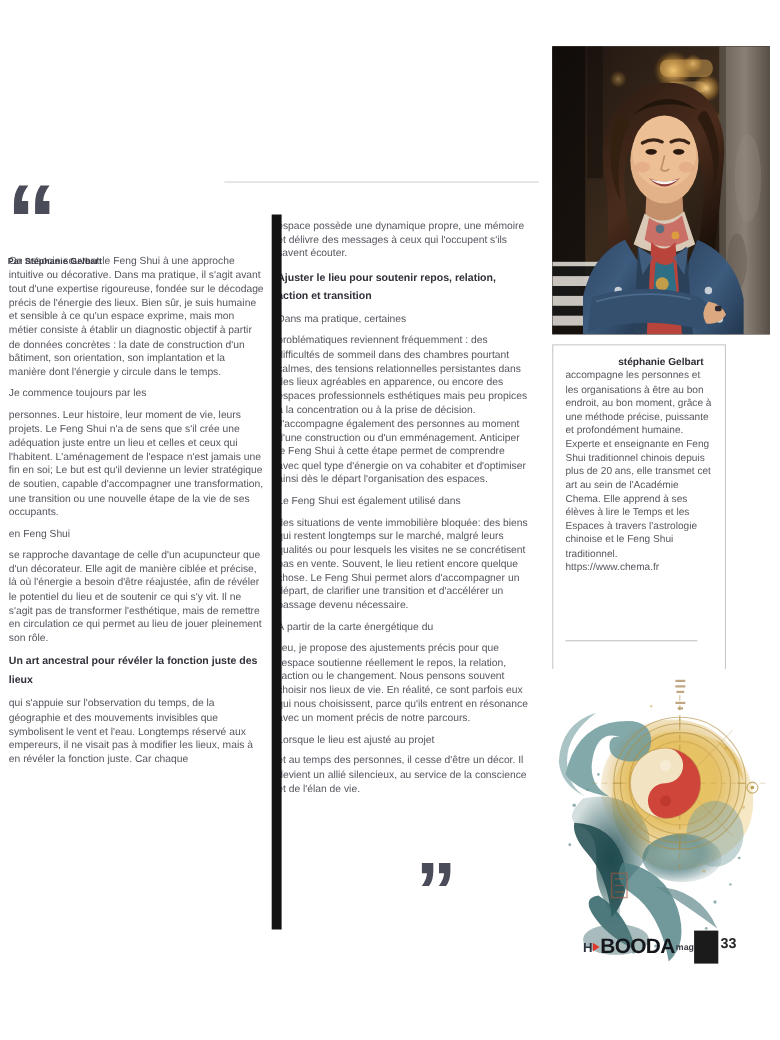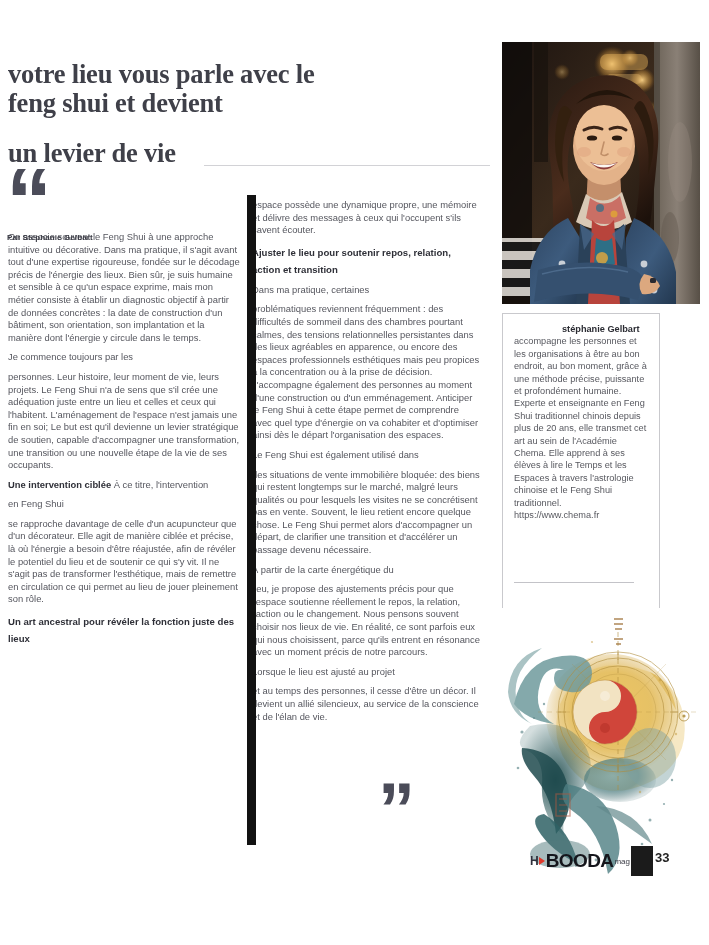--- a/index.html
+++ b/index.html
@@ -217,21 +217,21 @@
   }
   .brand-name {
     font-family: "Liberation Sans", sans-serif;
     font-size: 19px;
     font-weight: bold;
     color: #15161c;
     letter-spacing: -0.6px;
   }
   .brand-suffix {
     font-size: 8px;
-    font-weight: normal;
+    font-weight: bold;
     color: #3a3b45;
     margin-left: 1px;
   }
   .page-swatch {
     position: absolute;
     left: 631px;
     top: 846px;
     width: 22px;
     height: 30px;
     background: #1b1b1b;
@@ -247,41 +247,36 @@
     color: #242424;
     z-index: 4;
     text-align: center;
   }
 </style>
 </head>
 <body>
 
 <div class="page">
 
-  <div class="headline">
-    <div class="headline-line">votre lieu vous parle avec le</div>
-    <div class="headline-line">feng shui et devient</div>
-    <div class="headline-line second">un levier de vie</div>
-  </div>
   <div class="headline-rule-wrap">
     <div class="headline-rule"></div>
   </div>
 
   <div class="quote-open">“</div>
   <div class="byline">Par Stéphanie Gelbart</div>
   <div class="quote-close">”</div>
 
   <div class="col col-1">
     <p>On associe souvent le Feng Shui à une approche intuitive ou décorative. Dans ma pratique, il s'agit avant tout d'une expertise rigoureuse, fondée sur le décodage précis de l'énergie des lieux. Bien sûr, je suis humaine et sensible à ce qu'un espace exprime, mais mon métier consiste à établir un diagnostic objectif à partir de données concrètes : la date de construction d'un bâtiment, son orientation, son implantation et la manière dont l'énergie y circule dans le temps.</p>
     <p>Je commence toujours par les</p>
     <p>personnes. Leur histoire, leur moment de vie, leurs projets. Le Feng Shui n'a de sens que s'il crée une adéquation juste entre un lieu et celles et ceux qui l'habitent. L'aménagement de l'espace n'est jamais une fin en soi; Le but est qu'il devienne un levier stratégique de soutien, capable d'accompagner une transformation, une transition ou une nouvelle étape de la vie de ses occupants.</p>
-    <p><span class="lead-in">Une intervention ciblée</span><span> À ce titre, l'intervention</span></p>
     <p>en Feng Shui</p>
     <p>se rapproche davantage de celle d'un acupuncteur que d'un décorateur. Elle agit de manière ciblée et précise, là où l'énergie a besoin d'être réajustée, afin de révéler le potentiel du lieu et de soutenir ce qui s'y vit. Il ne s'agit pas de transformer l'esthétique, mais de remettre en circulation ce qui permet au lieu de jouer pleinement son rôle.</p>
     <h3>Un art ancestral pour révéler la fonction juste des lieux</h3>
+    <p>qui s'appuie sur l'observation du temps, de la géographie et des mouvements invisibles que symbolisent le vent et l'eau. Longtemps réservé aux empereurs, il ne visait pas à modifier les lieux, mais à en révéler la fonction juste. Car chaque</p>
   </div>
 
   <div class="black-bar"></div>
 
   <div class="col col-2">
     <p>espace possède une dynamique propre, une mémoire et délivre des messages à ceux qui l'occupent s'ils savent écouter.</p>
     <h3>Ajuster le lieu pour soutenir repos, relation, action et transition</h3>
     <p>Dans ma pratique, certaines</p>
     <p>problématiques reviennent fréquemment : des difficultés de sommeil dans des chambres pourtant calmes, des tensions relationnelles persistantes dans des lieux agréables en apparence, ou encore des espaces professionnels esthétiques mais peu propices à la concentration ou à la prise de décision. J'accompagne également des personnes au moment d'une construction ou d'un emménagement. Anticiper le Feng Shui à cette étape permet de comprendre avec quel type d'énergie on va cohabiter et d'optimiser ainsi dès le départ l'organisation des espaces.</p>
     <p>Le Feng Shui est également utilisé dans</p>

